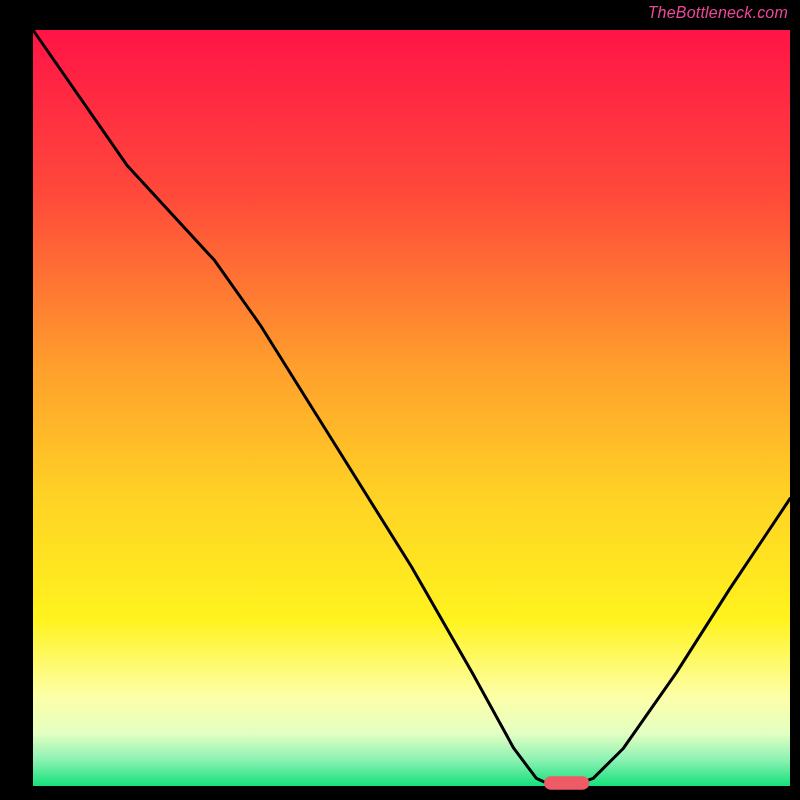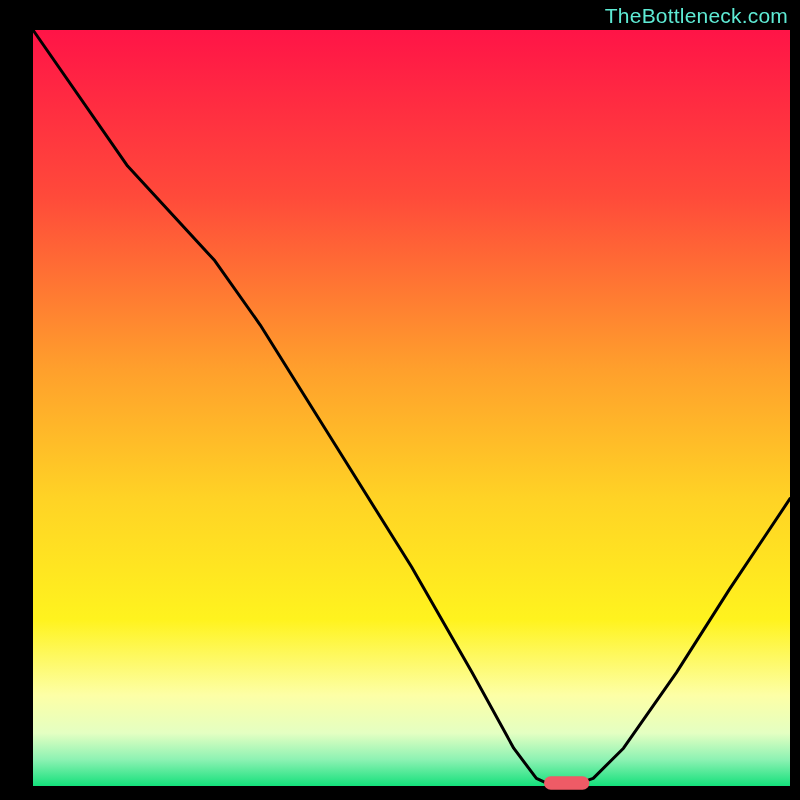--- a/index.html
+++ b/index.html
@@ -12,24 +12,25 @@
     font-family: Arial, Helvetica, sans-serif;
   }
   .surface {
     position: absolute;
     inset: 0;
   }
   .watermark {
     position: absolute;
     top: 4px;
     right: 12px;
-    color: #5eead4;
-    font-size: 21px;
+    color: #ec4899;
+    font-size: 16px;
     font-weight: 500;
     letter-spacing: 0.2px;
+    font-style: italic;
   }
 </style>
 </head>
 <body>
 
 <svg class="surface" viewBox="0 0 800 800">
   <defs>
     <linearGradient id="bg-grad" x1="0" y1="0" x2="0" y2="1">
         <stop offset="0%" stop-color="#ff1447"></stop>
         <stop offset="22%" stop-color="#ff4a3a"></stop>

